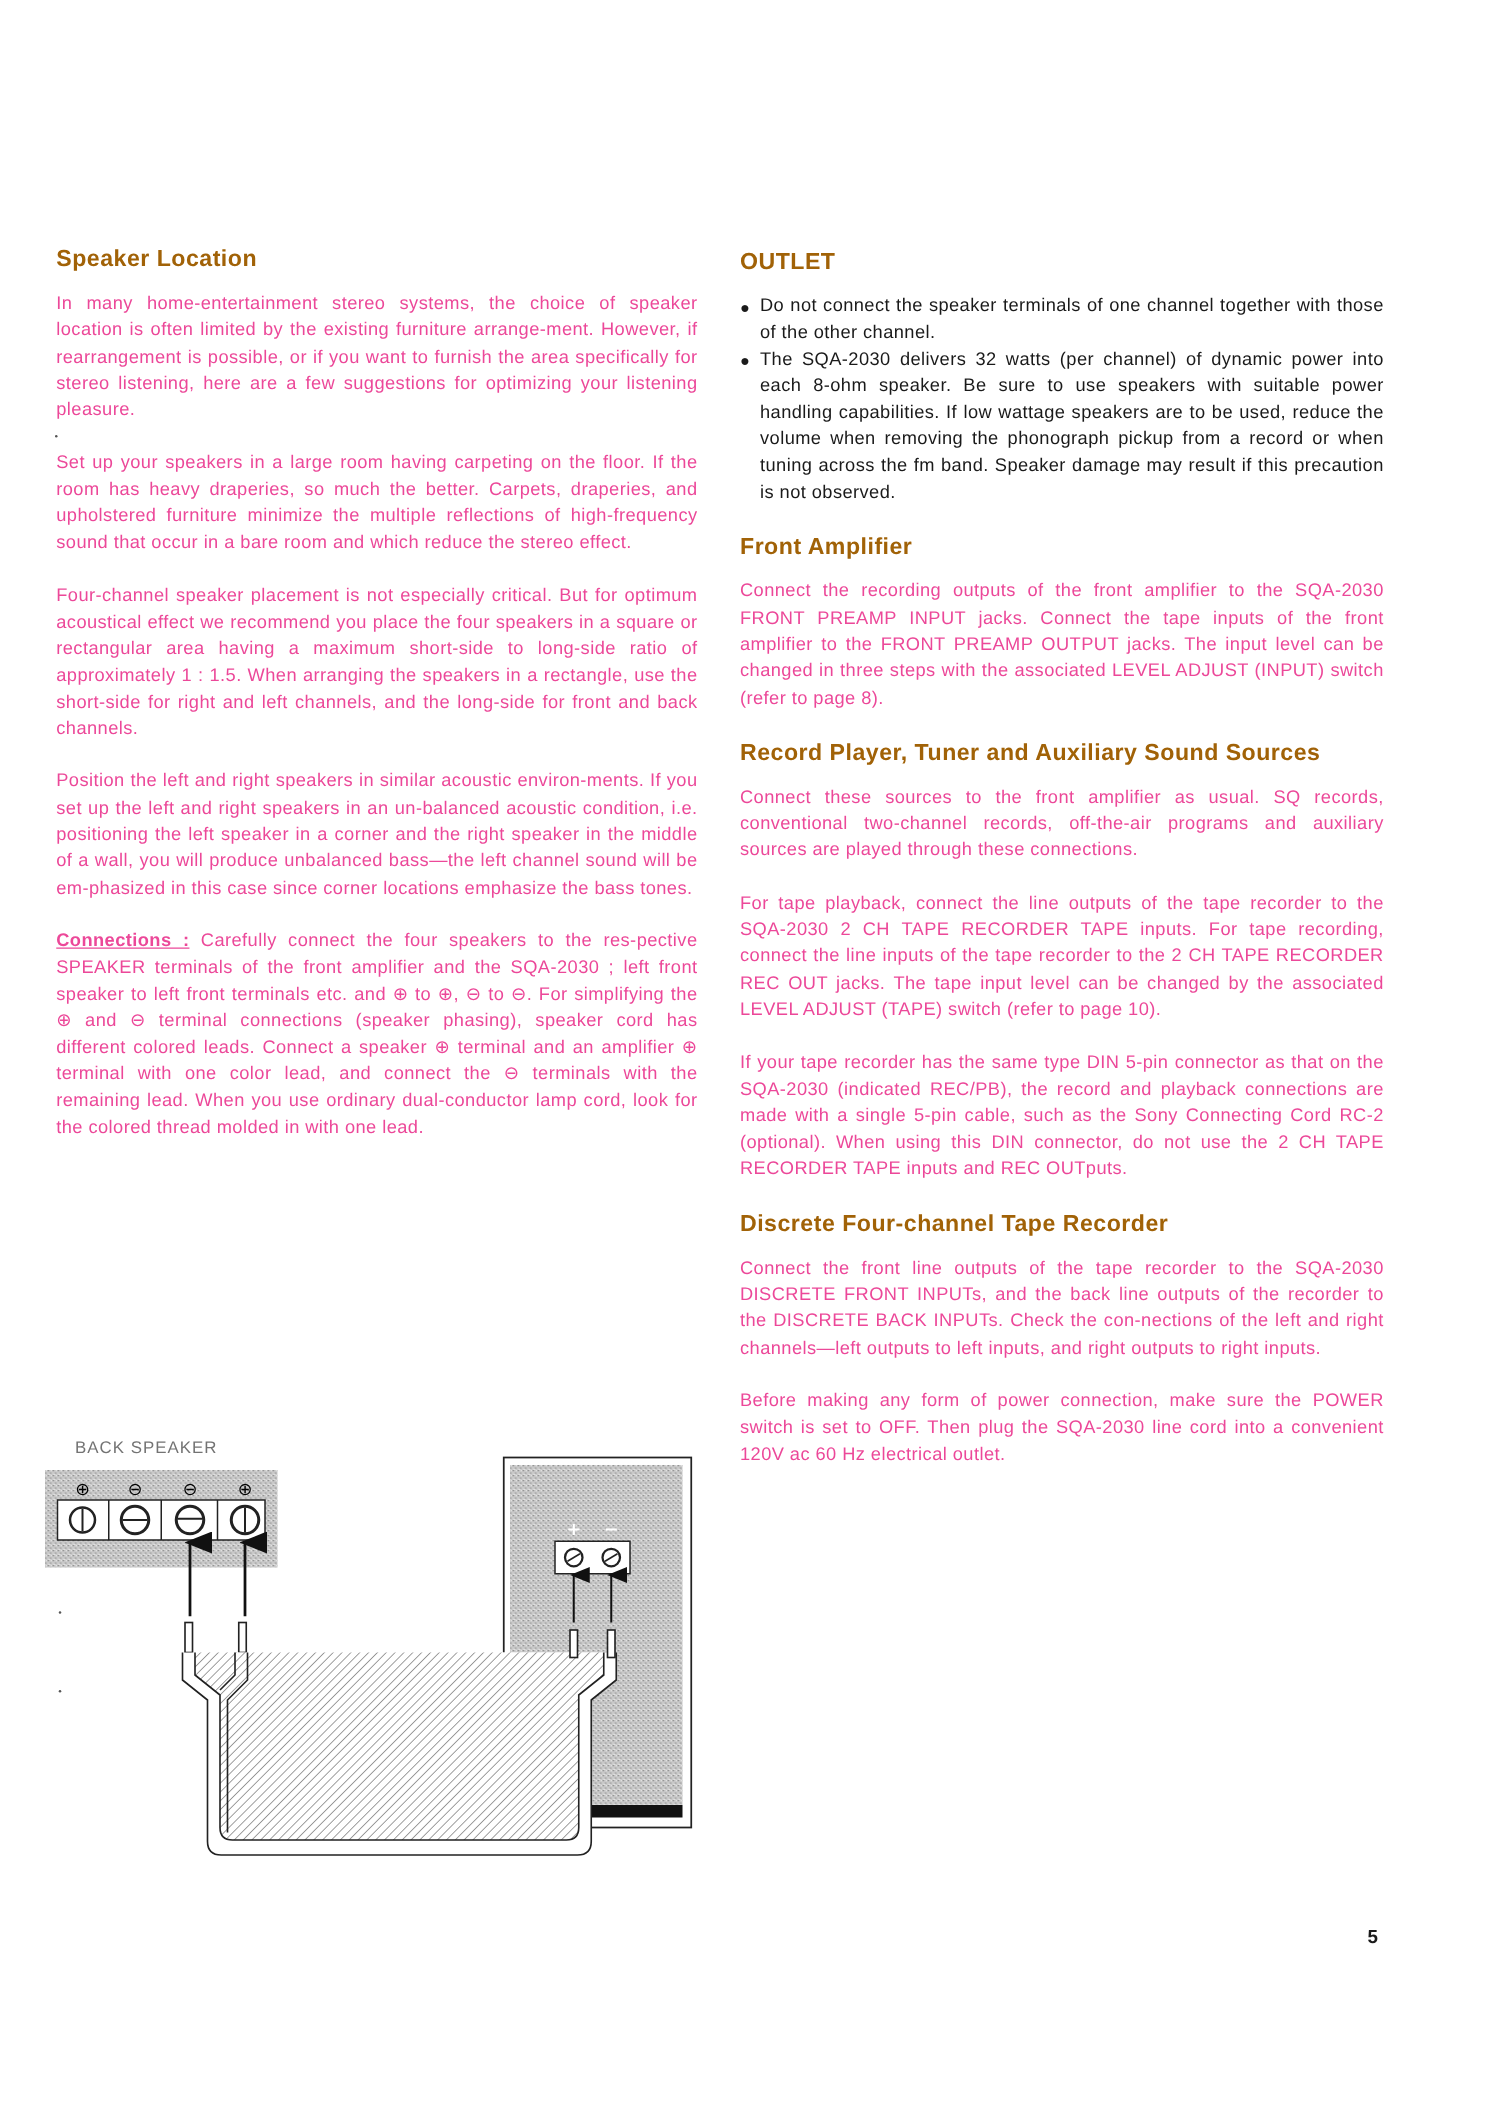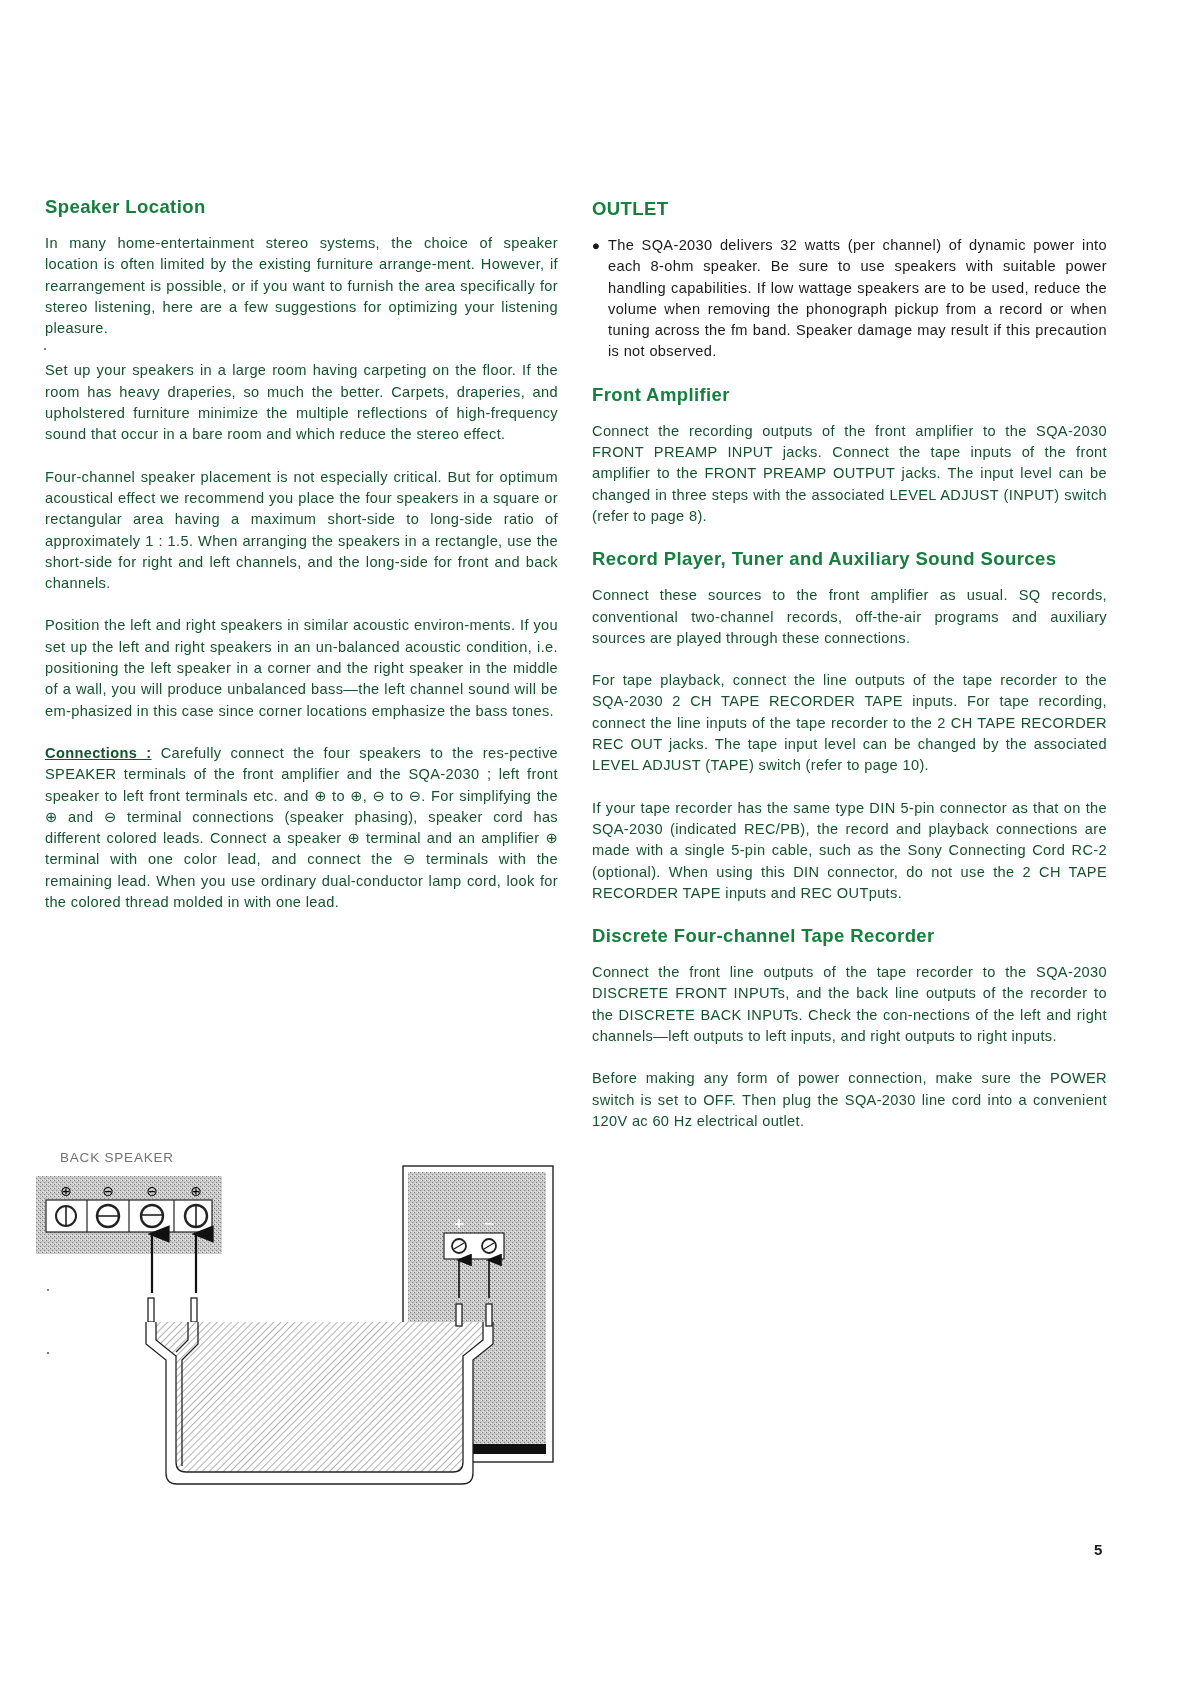--- a/index.html
+++ b/index.html
@@ -6,25 +6,25 @@
     body {
       width: 1191px; height: 1683px; position: relative; overflow: hidden;
       font-family: "Liberation Sans", sans-serif; color: #1a1a1a;
     }
     .col { position: absolute; }
     .col-left { left: 45px; top: 196px; width: 513px; }
     .col-right { left: 592px; top: 198px; width: 515px; }
     h2 {
       font-family: "Liberation Sans", sans-serif;
       font-size: 18.5px; font-weight: bold; margin: 0 0 15px 0; letter-spacing: 0.4px;
-      color: #15803d;
+      color: #a16207;
     }
     p {
       font-size: 14.6px; line-height: 21.3px; margin: 0 0 21px 0;
-      text-align: justify; letter-spacing: 0.35px; color: #14532d;
+      text-align: justify; letter-spacing: 0.35px; color: #ec4899;
     }
     .lead { font-weight: bold; text-decoration: underline; }
     ul.caution { list-style: none; padding: 0; margin: 0 0 21px 0; }
     ul.caution li {
       position: relative; padding-left: 16px;
       font-size: 14.6px; line-height: 21.3px; text-align: justify; letter-spacing: 0.35px;
     }
     ul.caution li .bullet {
       position: absolute; left: 0; top: 0; font-size: 13px;
     }
@@ -130,21 +130,21 @@
 
       <rect x="426" y="156" width="6" height="22" fill="#fff"></rect>
       <rect x="456" y="156" width="6" height="22" fill="#fff"></rect>
     </g>
   </svg>
 </div>
 
 <div class="col col-right">
   <h2>OUTLET</h2>
   <ul class="caution">
-    <li><span class="bullet">●</span></li>
+    <li><span class="bullet">●</span><span>Do not connect the speaker terminals of one channel together with those of the other channel.</span></li>
     <li><span class="bullet">●</span><span>The SQA-2030 delivers 32 watts (per channel) of dynamic power into each 8-ohm speaker. Be sure to use speakers with suitable power handling capabilities. If low wattage speakers are to be used, reduce the volume when removing the phonograph pickup from a record or when tuning across the fm band. Speaker damage may result if this precaution is not observed.</span></li>
   </ul>
 
   <h2>Front Amplifier</h2>
   <p>Connect the recording outputs of the front amplifier to the SQA-2030 FRONT PREAMP INPUT jacks. Connect the tape inputs of the front amplifier to the FRONT PREAMP OUTPUT jacks. The input level can be changed in three steps with the associated LEVEL ADJUST (INPUT) switch (refer to page 8).</p>
 
   <h2>Record Player, Tuner and Auxiliary Sound Sources</h2>
   <p>Connect these sources to the front amplifier as usual. SQ records, conventional two-channel records, off-the-air programs and auxiliary sources are played through these connections.</p>
 
   <p>For tape playback, connect the line outputs of the tape recorder to the SQA-2030 2 CH TAPE RECORDER TAPE inputs. For tape recording, connect the line inputs of the tape recorder to the 2 CH TAPE RECORDER REC OUT jacks. The tape input level can be changed by the associated LEVEL ADJUST (TAPE) switch (refer to page 10).</p>

